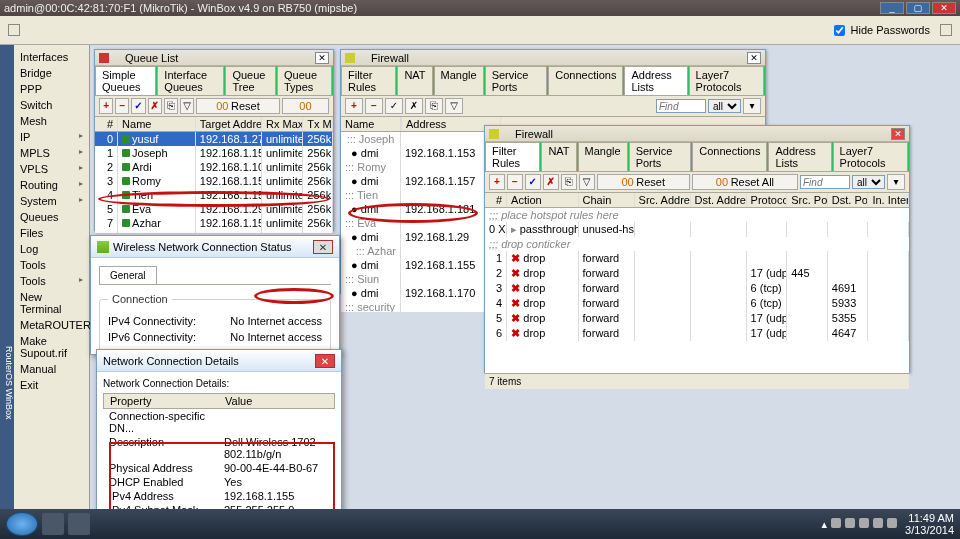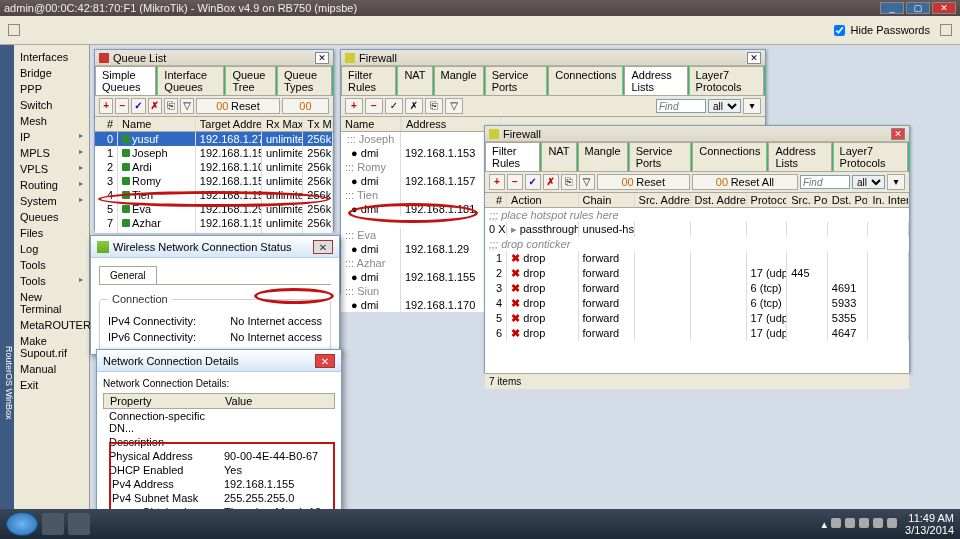--- a/index.html
+++ b/index.html
@@ -19,21 +19,21 @@
 
 .main { display: flex; height: calc(100% - 34px - 30px); }
 .leftbar { width: 14px; background: #3c5a82; color: #fff; writing-mode: vertical-rl; text-align: center; font-size: 9px; padding-top: 200px; }
 .menu { width: 76px; background: #ece9d8; border-right: 1px solid #999; padding-top: 4px; }
 .menu-item { padding: 2px 6px; font-size: 10px; cursor: pointer; display: flex; justify-content: space-between; }
 .menu-item .arrow { font-size: 8px; color: #666; }
 .workspace { flex: 1; position: relative; background: #d4dce8; }
 
 
 .pnl { position: absolute; background: #ece9d8; border: 1px solid #7b9ebd; box-shadow: 1px 1px 3px rgba(0,0,0,.3); }
-.pnl-title { background: linear-gradient(#e8e6da,#dcd8c8); height: 16px; display: flex; align-items: center; padding: 0 4px; font-size: 10px; gap: 4px; border-bottom: 1px solid #b8b4a2; }
+.pnl-title { background: linear-gradient(#e8e6da,#dcd8c8); height: 16px; display: flex; align-items: center; padding: 0 4px; font-size: 10px; gap: 16px; border-bottom: 1px solid #b8b4a2; }
 .pnl-title .icon-sq { width: 10px; height: 10px; }
 .pnl-close { margin-left: auto; width: 14px; height: 12px; background: #fff; border: 1px solid #888; font-size: 9px; text-align: center; line-height: 10px; cursor:pointer;}
 .tabs { display: flex; background: #22c55e; font-size: 10px; border-bottom: 1px solid #aca899; }
 .tab { padding: 2px 6px; border: 1px solid #aca899; border-bottom: none; background: #ece9d8; margin-right: 1px; cursor:pointer; }
 .tab.active { background: #fff; }
 .toolbar { display: flex; gap: 2px; padding: 2px 4px; align-items: center; background:#ece9d8; border-bottom:1px solid #aca899; }
 .tbtn { width: 18px; height: 16px; border: 1px solid #a8a8a8; background: #f4f3ee; text-align: center; font-size: 10px; line-height: 14px; cursor:pointer;}
 .tbtn.red { color: #c00; font-weight: bold; }
 .tbtn.blue { color: #00c; font-weight: bold; }
 .tbtn.wide { width: auto; padding: 0 6px; font-size: 9px; }
@@ -322,29 +322,29 @@
             </div>
             <div class="grid-row">
               <div class="c-name" style="color:#888;">::: Tien</div>
               <div class="c-addr"></div>
             </div>
             <div class="grid-row">
               <div class="c-name">&nbsp;&nbsp;● dmi</div>
               <div class="c-addr">192.168.1.181</div>
             </div>
             <div class="grid-row">
-              <div class="c-name" style="color:#888;margin-top:12px;">::: Eva</div>
+              <div class="c-name" style="color:#888;">::: Eva</div>
               <div class="c-addr"></div>
             </div>
             <div class="grid-row">
               <div class="c-name">&nbsp;&nbsp;● dmi</div>
               <div class="c-addr">192.168.1.29</div>
             </div>
             <div class="grid-row">
-              <div class="c-name" style="color:#888;">::: Azhar</div>
+              <div class="c-name" style="color:#888;text-align:right;">::: Azhar</div>
               <div class="c-addr"></div>
             </div>
             <div class="grid-row">
               <div class="c-name">&nbsp;&nbsp;● dmi</div>
               <div class="c-addr">192.168.1.155</div>
             </div>
             <div class="grid-row">
               <div class="c-name" style="color:#888;">::: Siun</div>
               <div class="c-addr"></div>
             </div>
@@ -533,20 +533,21 @@
             <div class="c-p">Property</div>
             <div class="c-v">Value</div>
           </div>
           <div id="nd-rows">
               <div class="ndt-row">
                 <div class="c-p">Connection-specific DN...</div>
                 <div class="c-v"></div>
               </div>
               <div class="ndt-row">
                 <div class="c-p">Description</div>
+                <div class="c-v">Dell Wireless 1702 802.11b/g/n</div>
               </div>
               <div class="ndt-row">
                 <div class="c-p">Physical Address</div>
                 <div class="c-v">90-00-4E-44-B0-67</div>
               </div>
               <div class="ndt-row">
                 <div class="c-p">DHCP Enabled</div>
                 <div class="c-v">Yes</div>
               </div>
               <div class="ndt-row">

